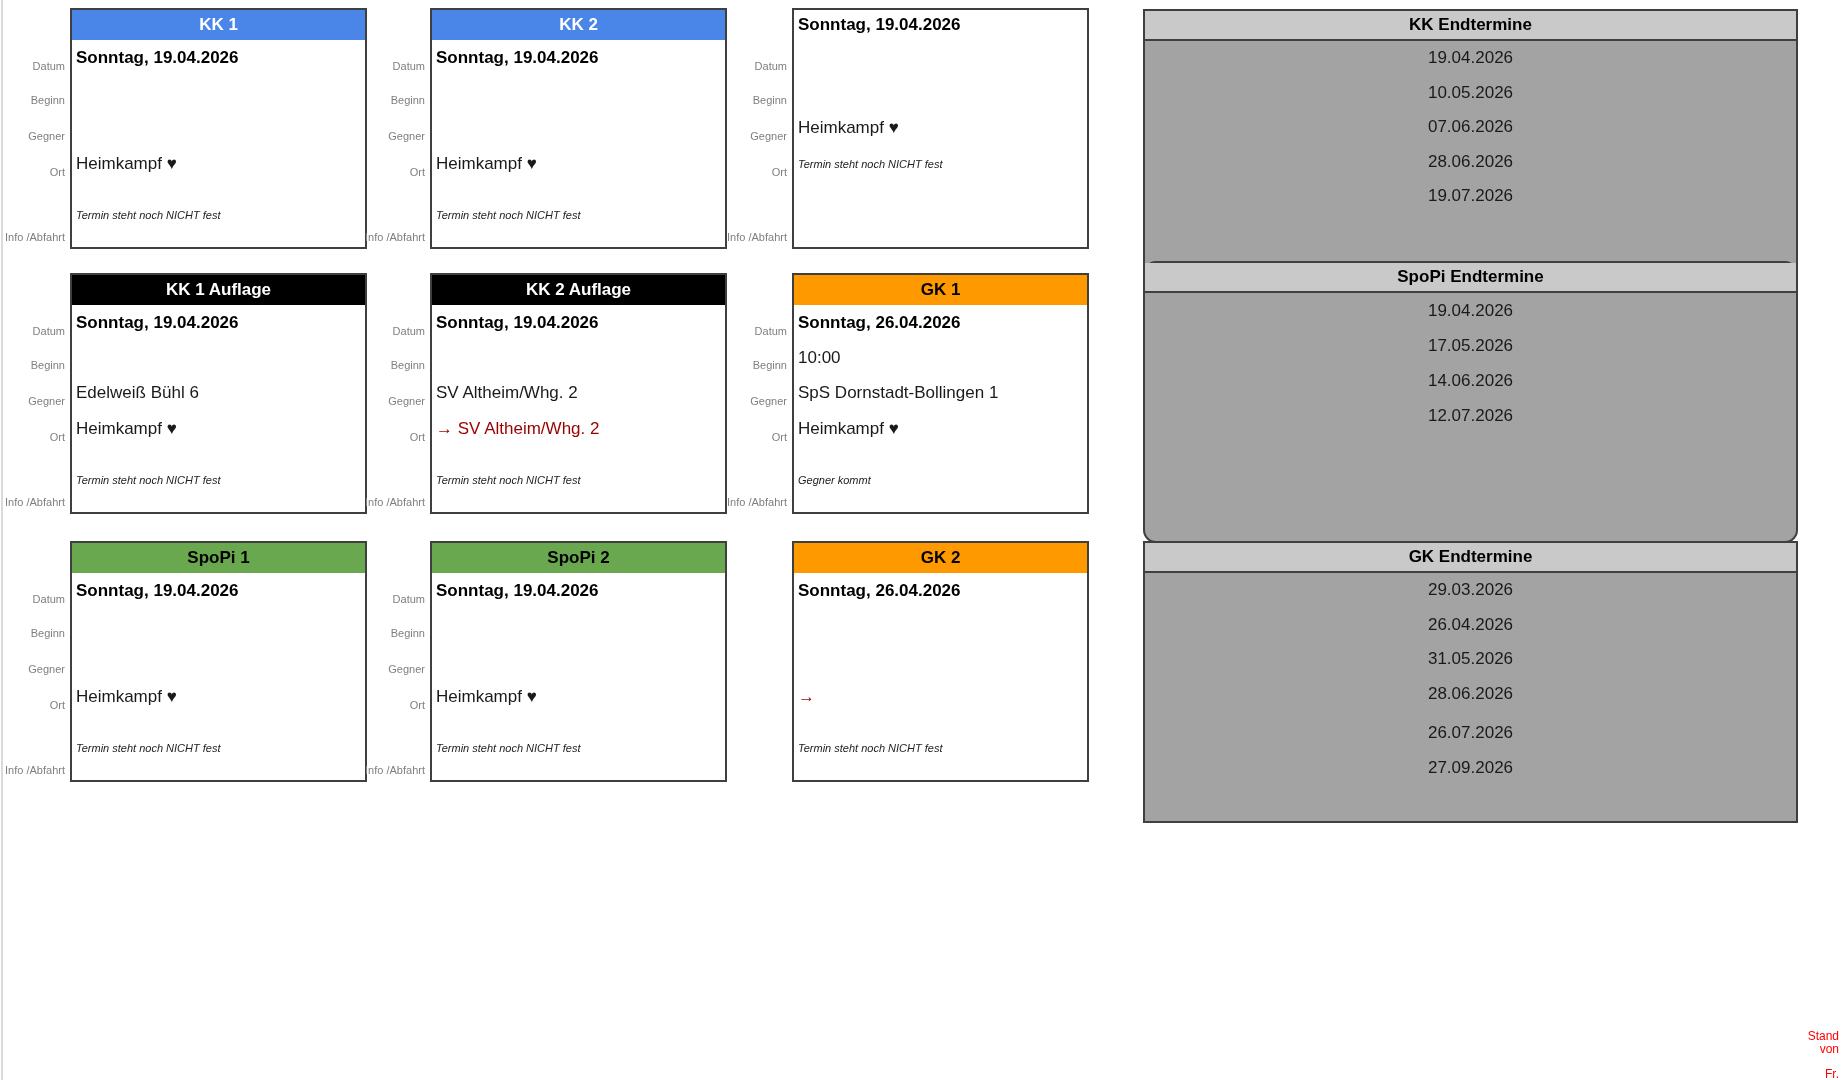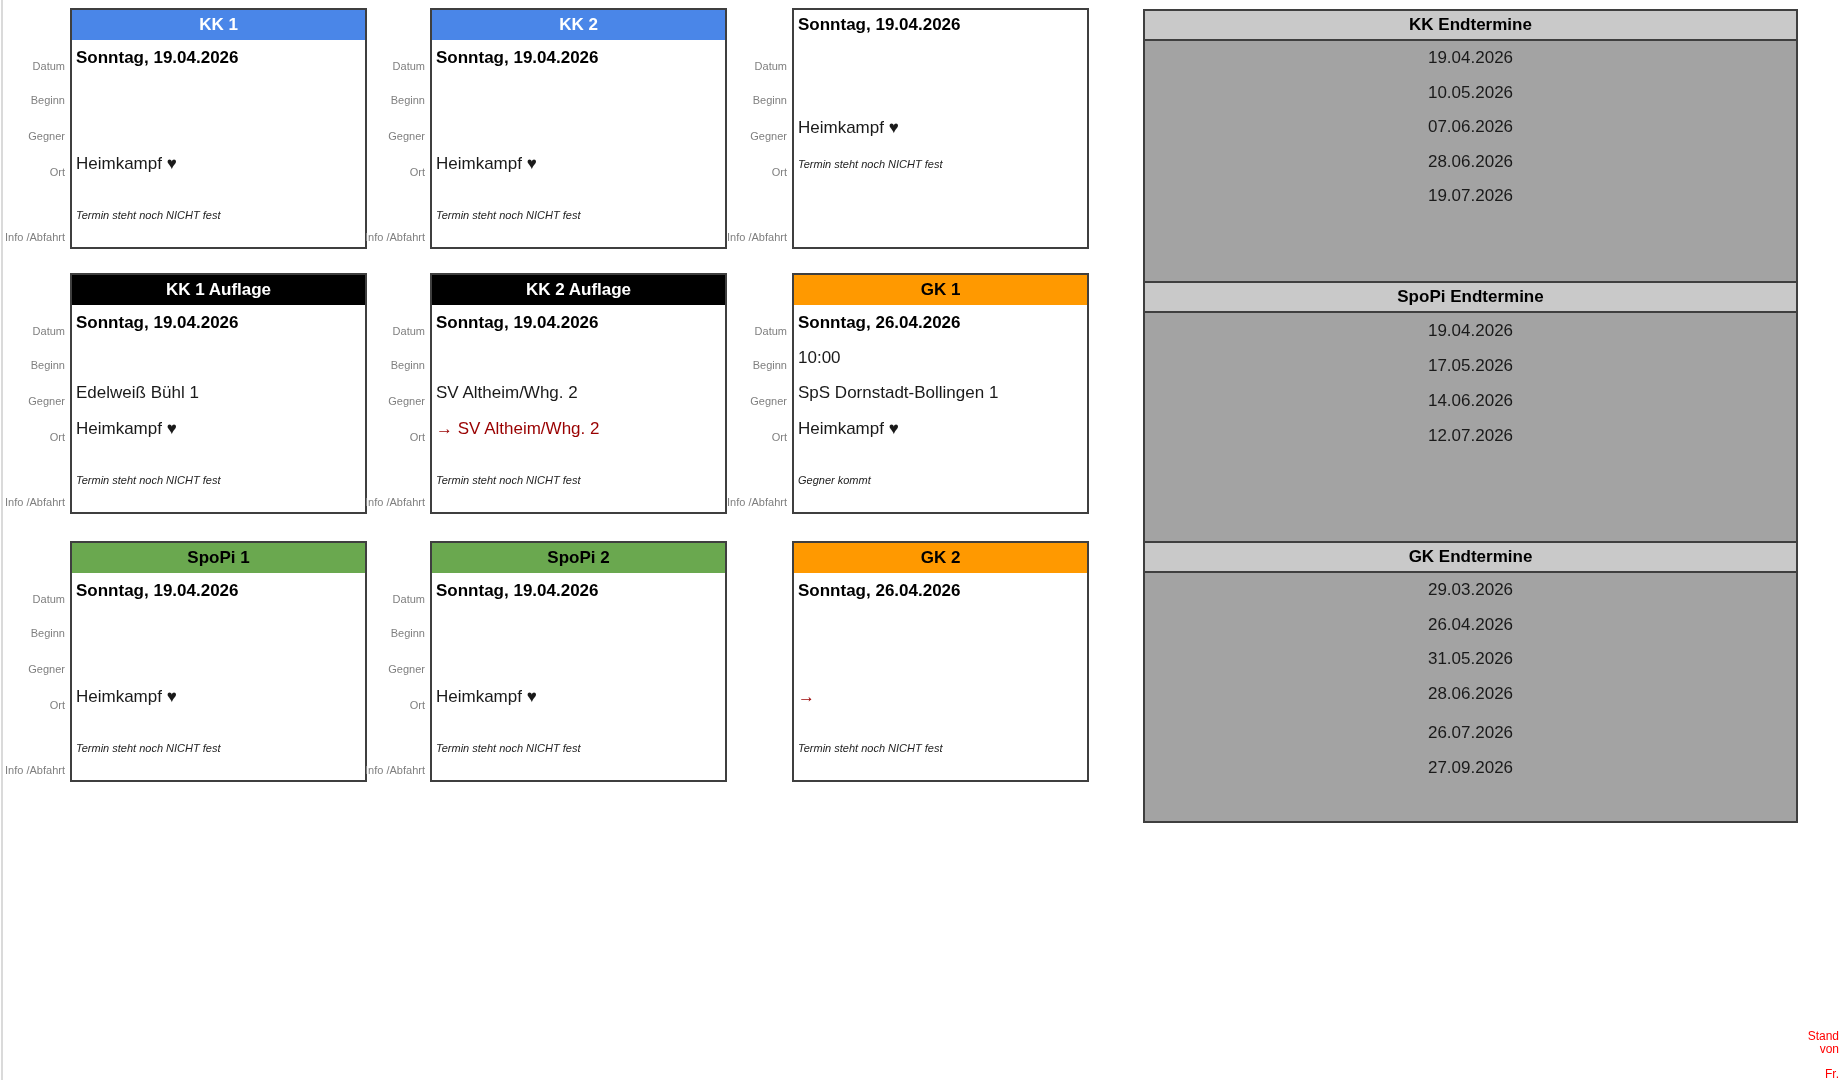--- a/index.html
+++ b/index.html
@@ -169,21 +169,21 @@
     <div class="glabel">Ort</div>
     <div class="glabel multiline">
       <span>Info /</span>
       <span>Abfahrt</span>
     </div>
   </div>
   <div class="card">
     <div class="chead hdr-black">KK 1 Auflage</div>
     <div class="crow datum">Sonntag, 19.04.2026</div>
     <div class="crow"></div>
-    <div class="crow">Edelweiß Bühl 1</div>
+    <div class="crow">Edelweiß Bühl 6</div>
     <div class="crow">Heimkampf ♥</div>
     <div class="crow info">Termin steht noch NICHT fest</div>
   </div>
 </div>
 
 <div class="unit" style="left:365px; top:273px;">
   <div class="gutter">
     <div class="gspace"></div>
     <div class="glabel">Datum</div>
     <div class="glabel">Beginn</div>
@@ -284,21 +284,21 @@
 
 <div class="etable" style="top:9px;">
   <div class="ehead">KK Endtermine</div>
   <div class="erow">19.04.2026</div>
   <div class="erow">10.05.2026</div>
   <div class="erow">07.06.2026</div>
   <div class="erow">28.06.2026</div>
   <div class="erow">19.07.2026</div>
 </div>
 
-<div class="etable four-rows" style="top:281px;">
+<div class="etable four-rows" style="top:261px;border-radius:13px;">
   <div class="ehead">SpoPi Endtermine</div>
   <div class="erow">19.04.2026</div>
   <div class="erow">17.05.2026</div>
   <div class="erow">14.06.2026</div>
   <div class="erow">12.07.2026</div>
 </div>
 
 <div class="etable" style="top:541px;">
   <div class="ehead">GK Endtermine</div>
   <div class="erow">29.03.2026</div>

